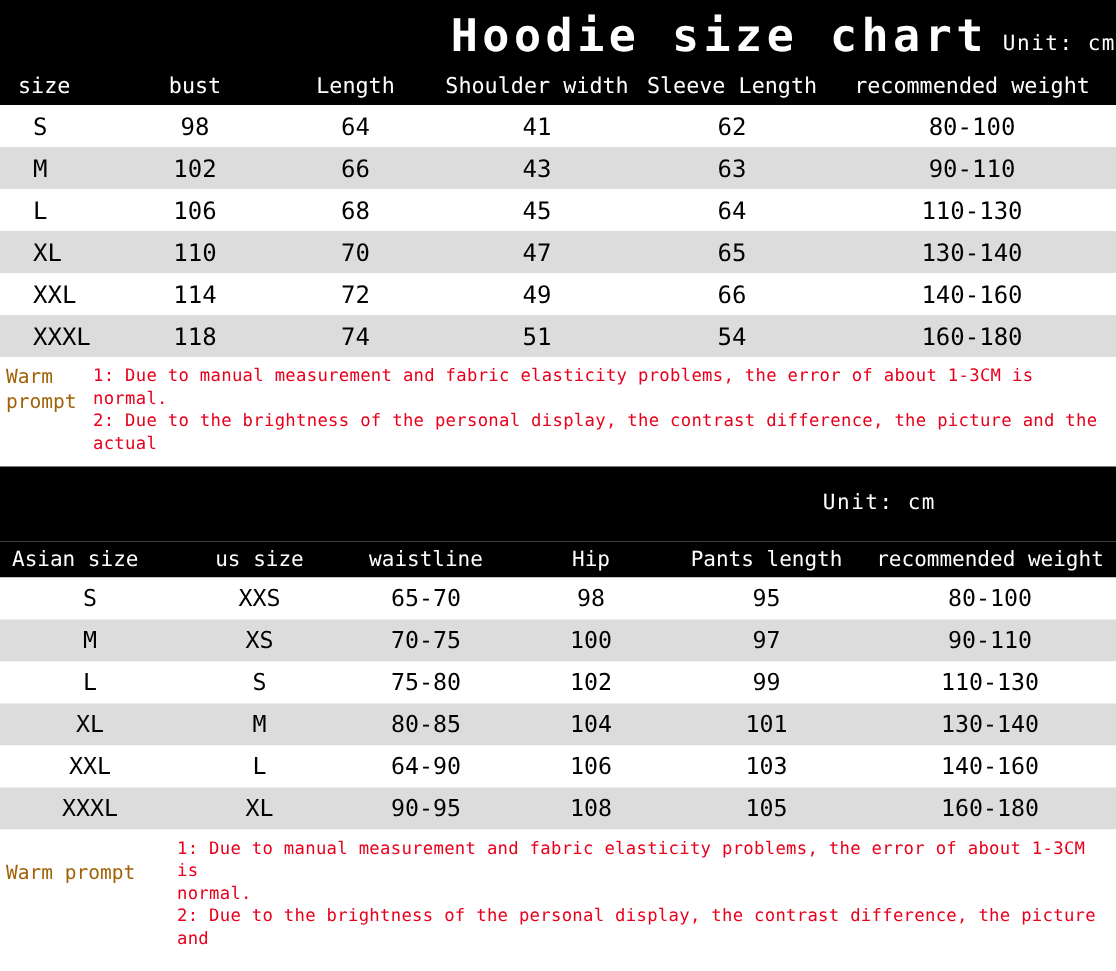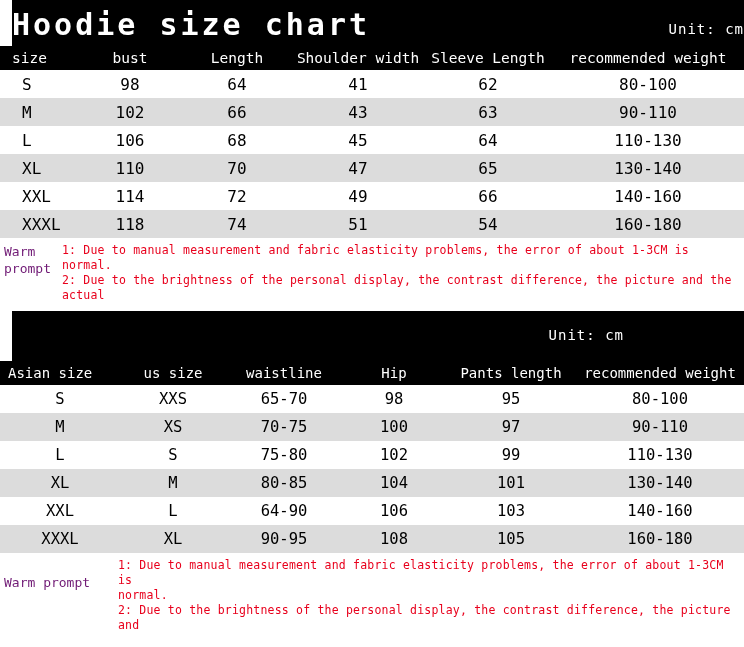--- a/index.html
+++ b/index.html
@@ -21,23 +21,22 @@
     background: #fff;
   }
 
   
   .title-bar {
     background: #000;
     color: #fff;
     height: 46px;
     display: flex;
     align-items: flex-end;
-    justify-content: space-between;
+    justify-content: flex-end;
     position: relative;
-    margin-left: 12px;
   }
   .title-bar .main-title {
     font-family: "DejaVu Sans Mono", monospace;
     font-size: 30px;
     font-weight: bold;
     letter-spacing: 3px;
     line-height: 1;
     padding-bottom: 6px;
   }
   .title-bar .unit {
@@ -112,21 +111,21 @@
   .trousers-tbl tbody td { font-size: 15.5px; }
 
   
   .prompt-block {
     display: flex;
     align-items: flex-start;
     background: #fff;
     padding: 5px 0 4px 0;
   }
   .prompt-label {
-    color: #701a75;
+    color: #a16207;
     font-family: "DejaVu Sans Mono", monospace;
     font-size: 13px;
     line-height: 17px;
     width: 62px;
     flex: 0 0 62px;
     padding-left: 4px;
     box-sizing: border-box;
   }
   .prompt-lines {
     flex: 1 1 auto;

